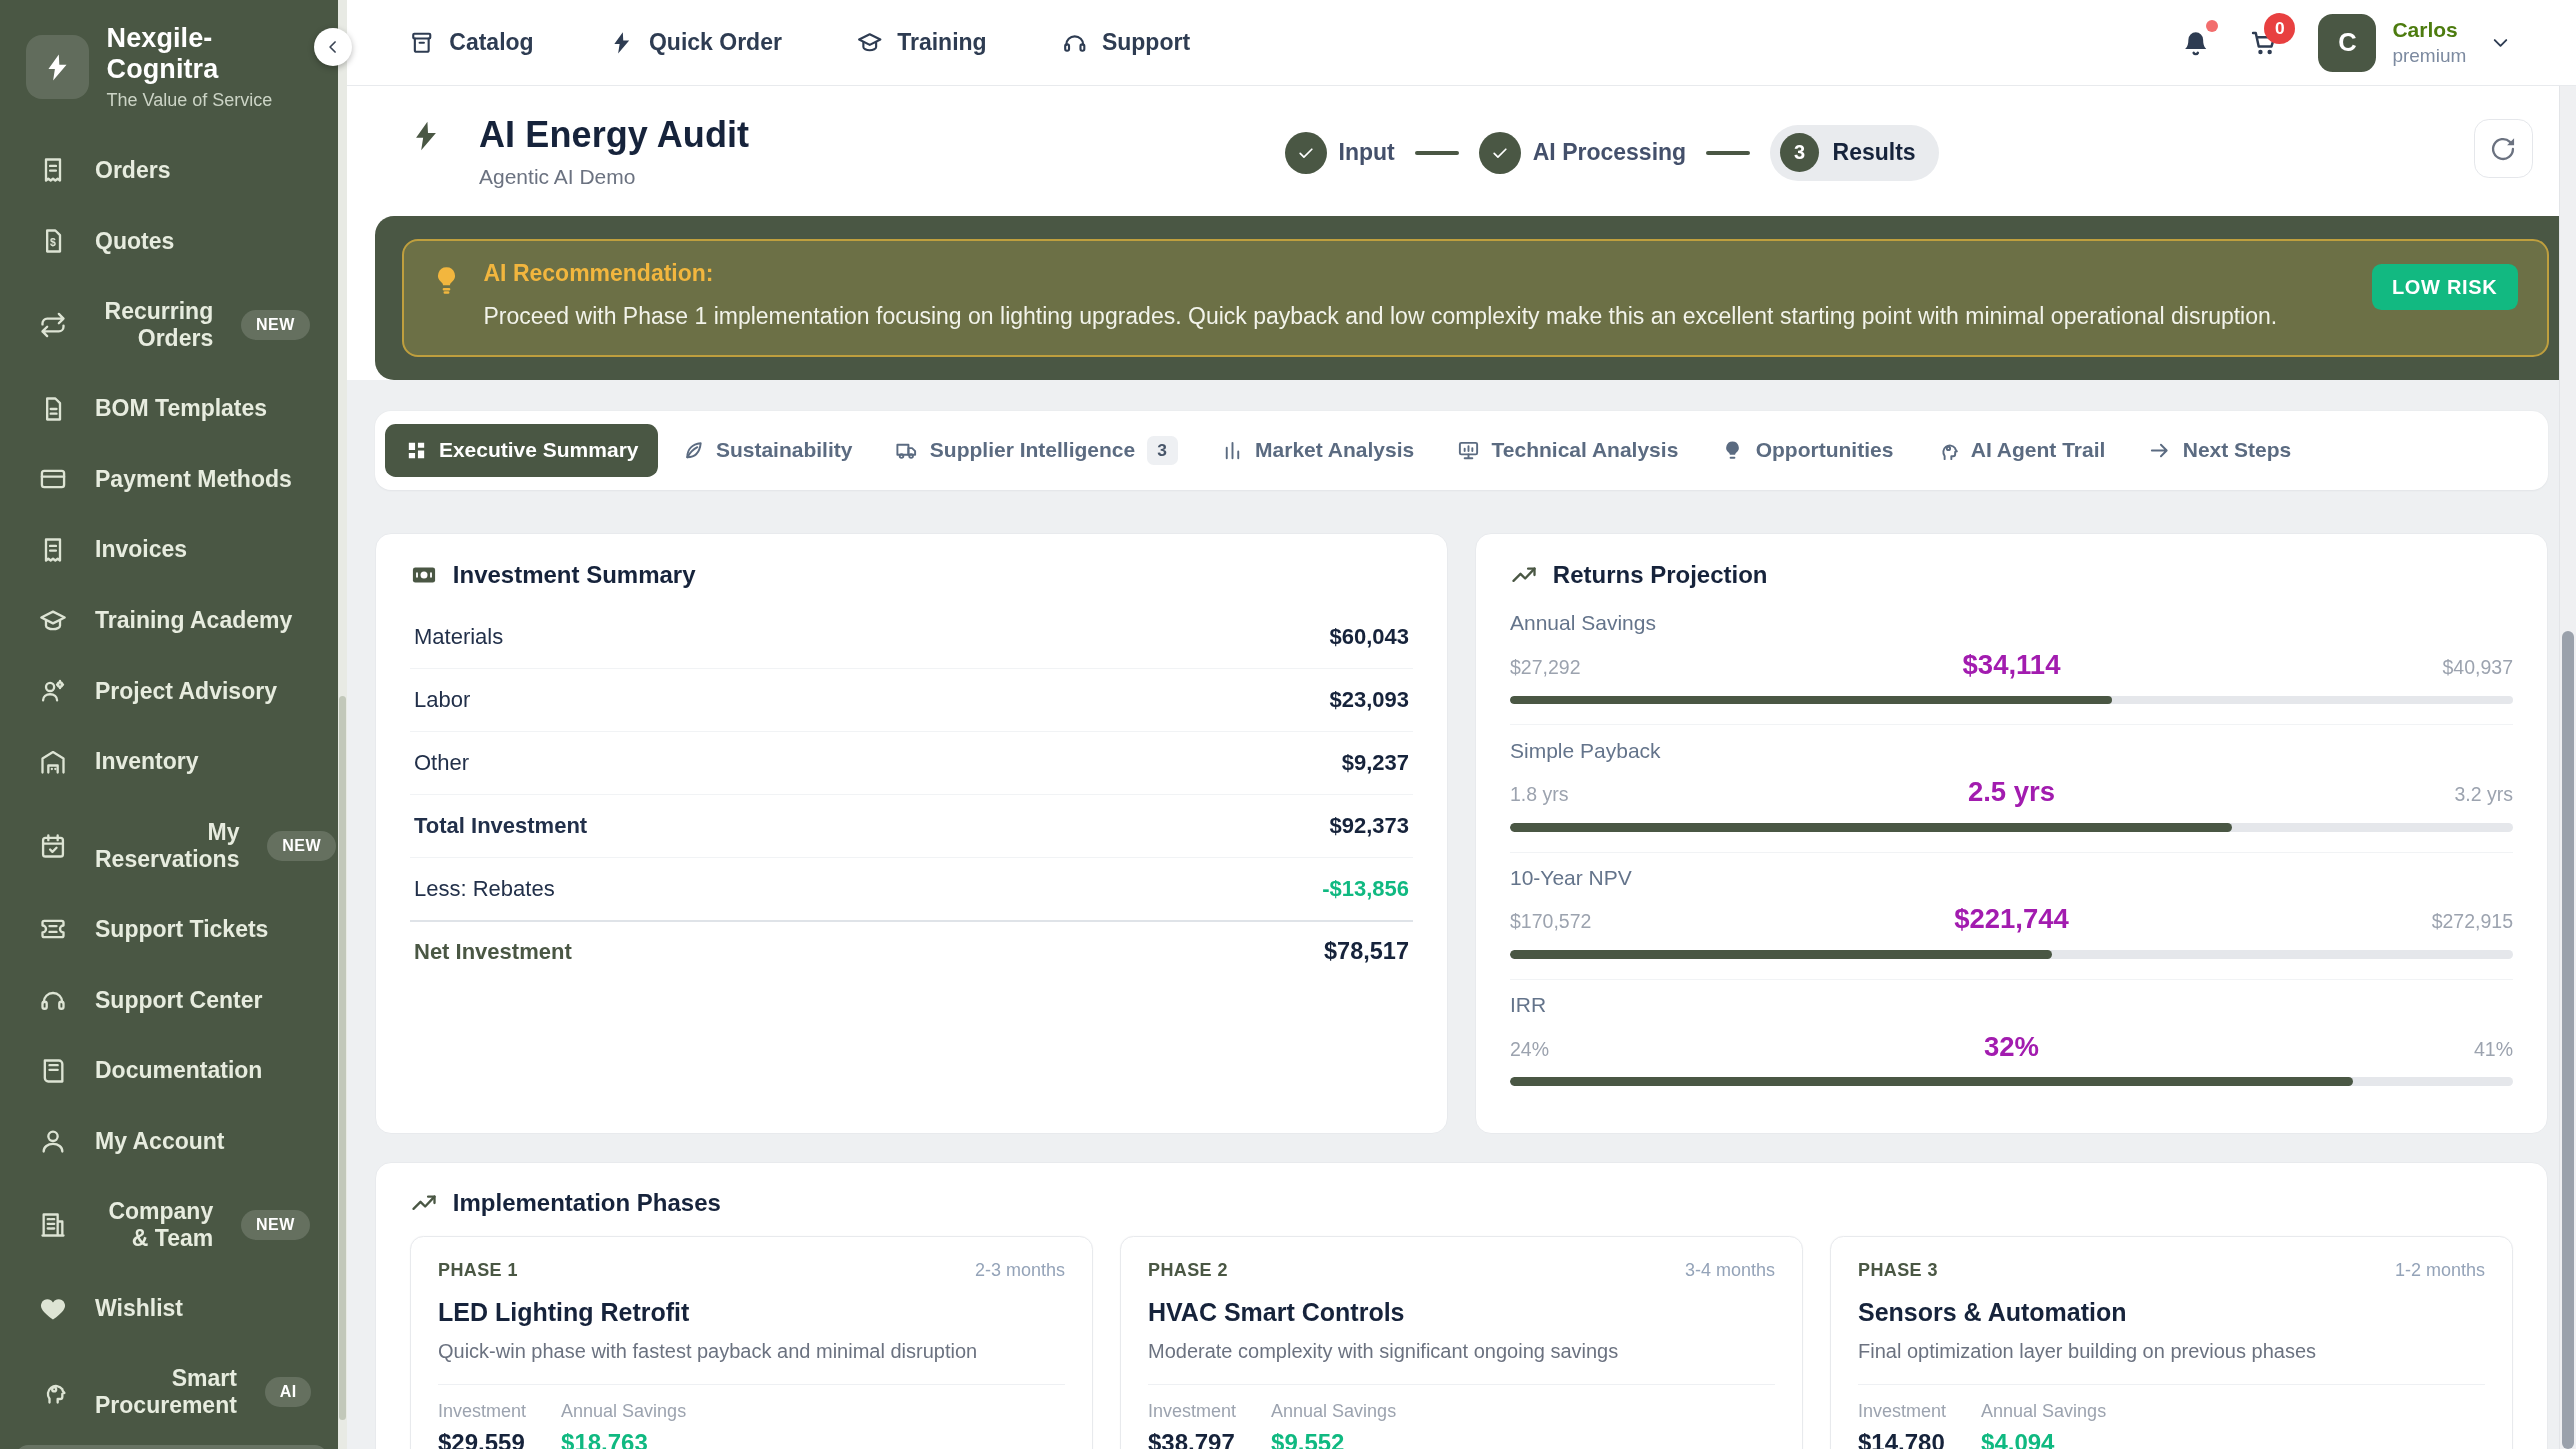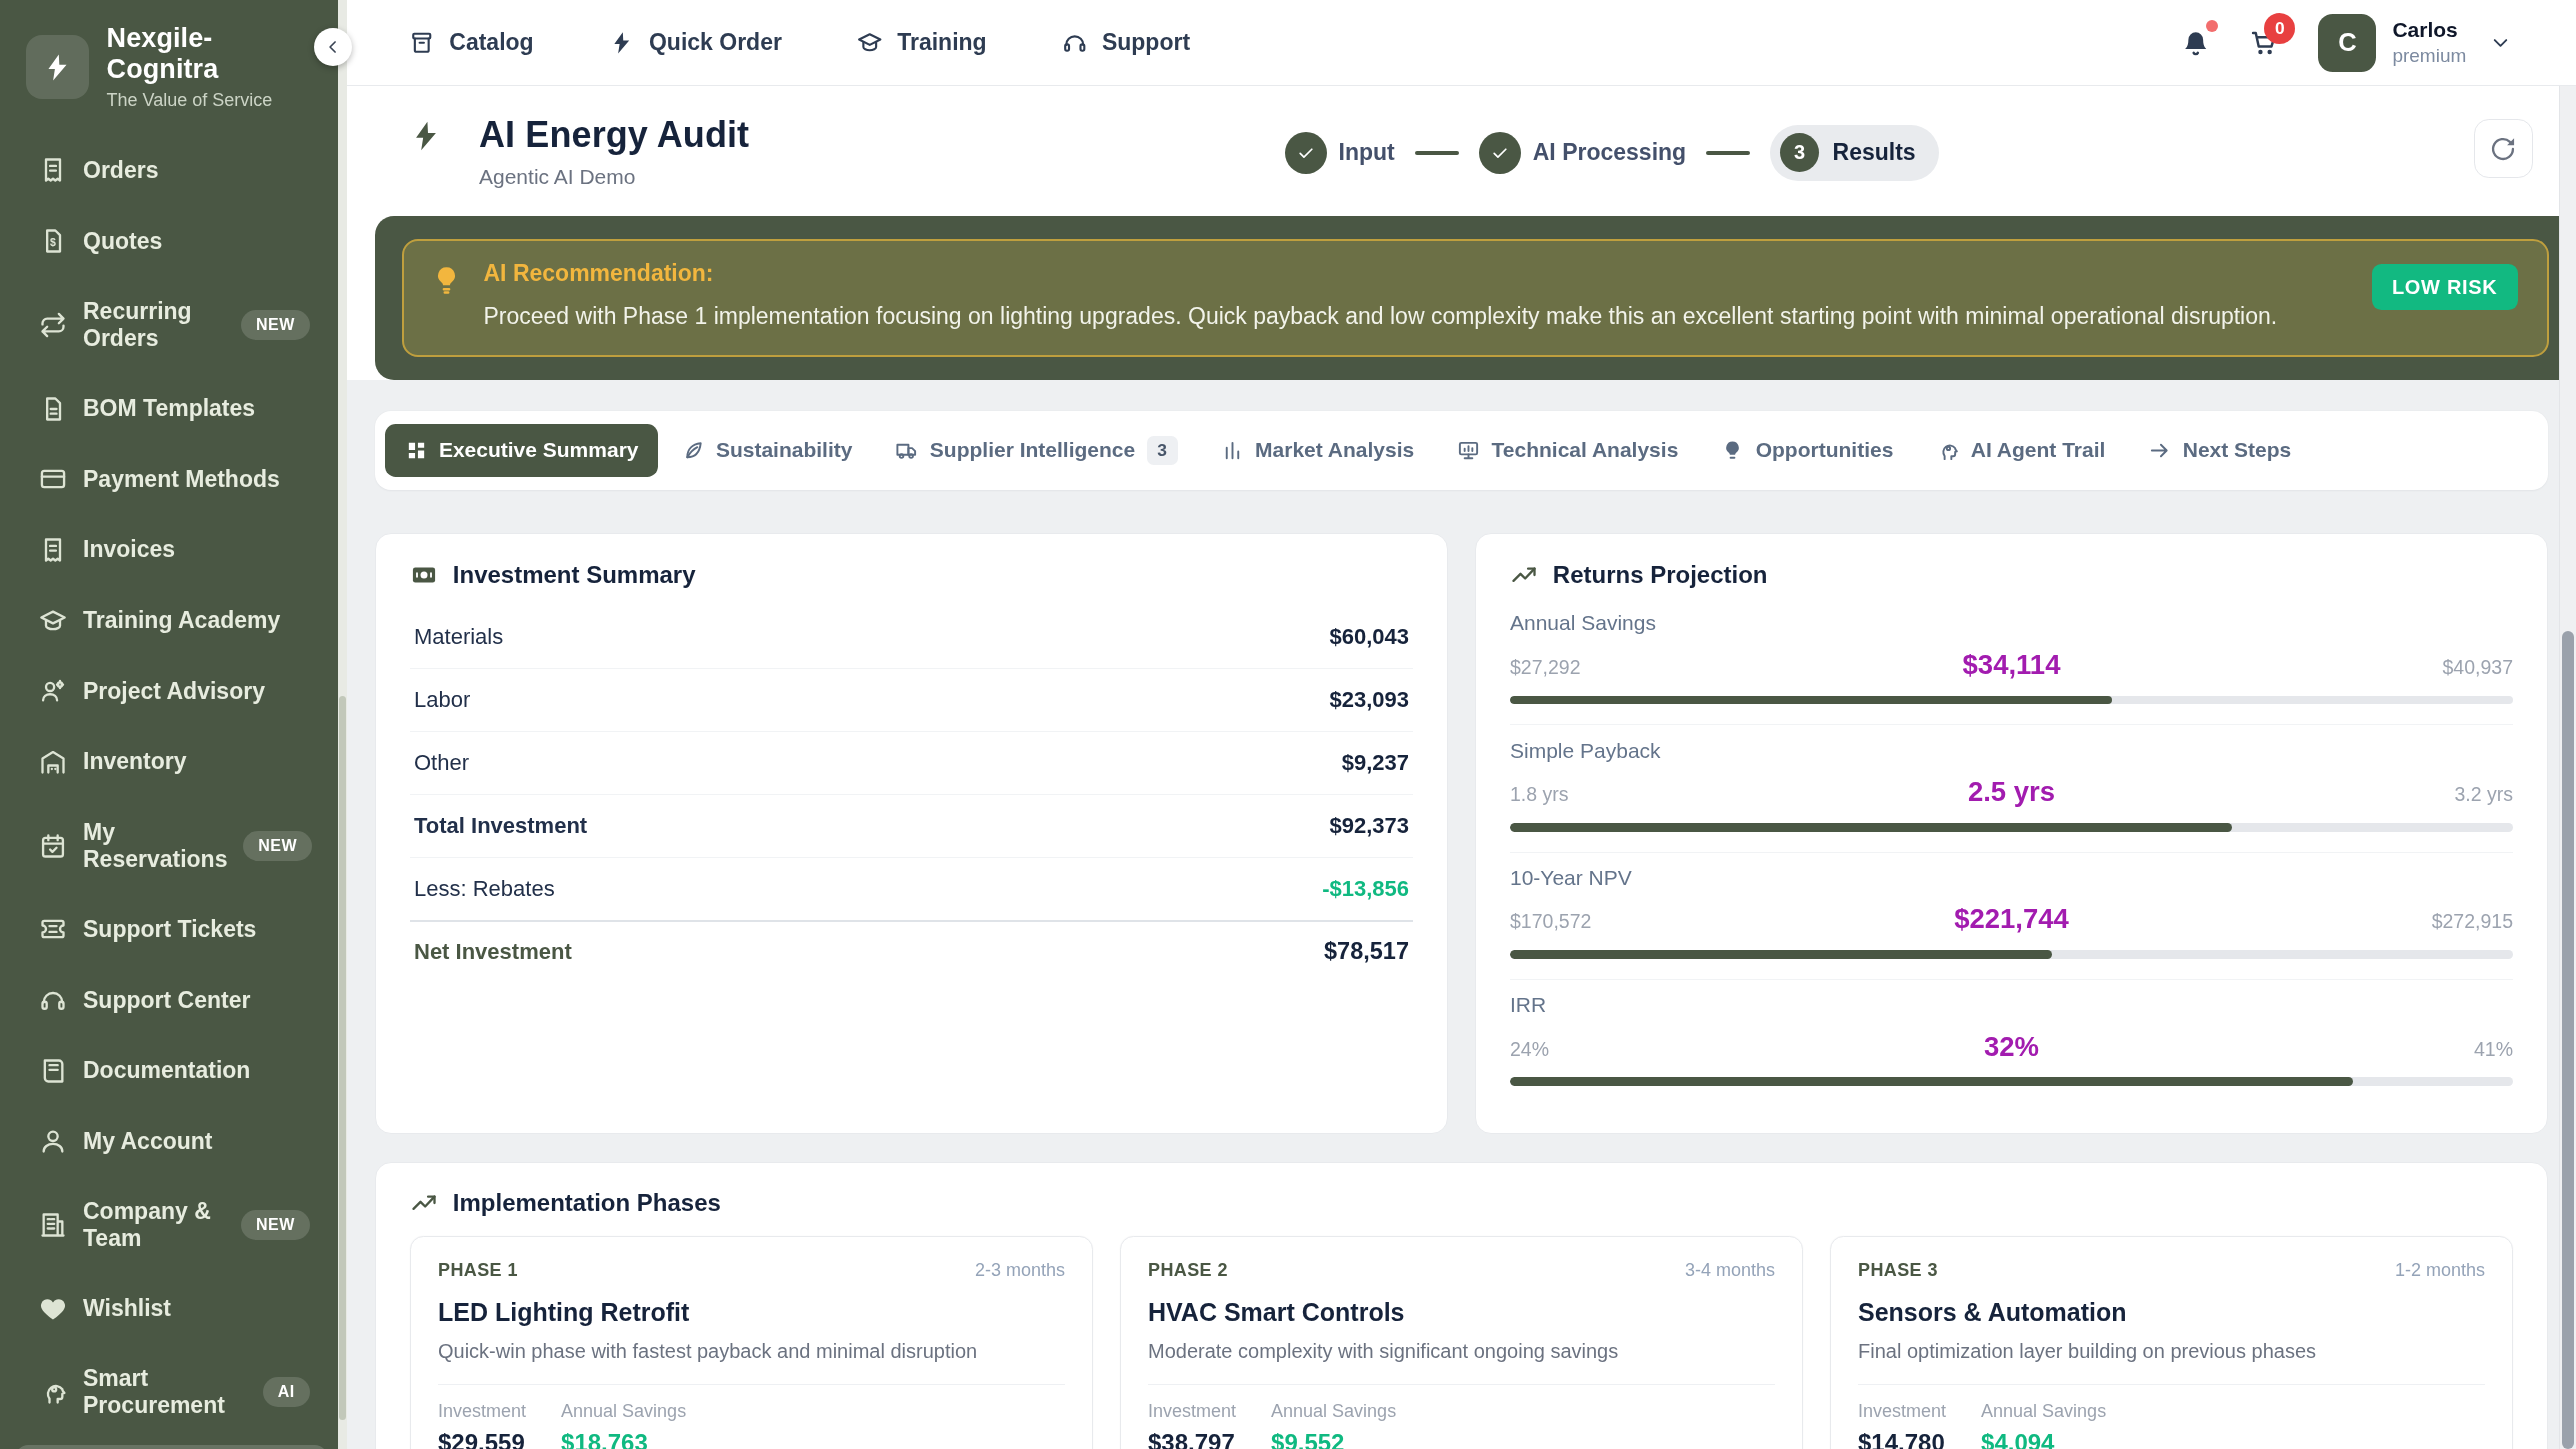--- a/index.html
+++ b/index.html
@@ -20,22 +20,22 @@
   .logo-tile { width:64px; height:64px; border-radius:16px; background:rgba(255,255,255,.13);
                display:flex; align-items:center; justify-content:center; color:#fff; }
   .logo-tile .ic { width:31px; height:31px; }
   .brand-name { font-size:27px; font-weight:bold; color:#fff; letter-spacing:0.1px; }
   .brand-tag { font-size:18px; color:#ccd4c6; margin-top:5.4px; }
   .collapse-btn { position:absolute; right:-5.4px; top:28px; width:38px; height:38px; border-radius:50%;
                   background:#fff; color:#3a4454; display:flex; align-items:center; justify-content:center;
                   box-shadow:0 2px 6.7px rgba(0,0,0,.28); z-index:6; border:none; cursor:pointer; }
   .collapse-btn .ic { width:20px; height:20px; }
   .side-nav { flex:1; padding:10.7px 20px 13.4px 16px; display:flex; flex-direction:column; gap:8.7px; overflow:hidden; }
-  .item { position:relative; display:flex; align-items:center; gap:16px; padding:17px 17.4px 17px 23px;
-          border-radius:12px; font-size:23px; font-weight:600; color:#e7ecdf; cursor:pointer; }
+  .item { position:relative; display:flex; align-items:center; gap:28px; padding:17px 17.4px 17px 23px;
+          border-radius:12px; font-size:23px; font-weight:600; color:#e7ecdf; cursor:pointer;text-align:right; }
   .item .ic { width:28px; height:28px; color:#dde4d4; }
   .badge-pill { margin-left:auto; background:rgba(255,255,255,.15); color:#fff; font-size:16px;
                 font-weight:bold; padding:6px 14.8px; border-radius:670px; letter-spacing:0.5px; }
   .item.active { background:rgba(255,255,255,.17); }
   .item.active::before { content:""; position:absolute; left:0; top:3.4px; bottom:3.4px; width:6.7px;
                          background:#fff; border-radius:4px; }
   .item.active { padding-left:29.5px; color:#fff; }
   .side-track { position:absolute; right:0; top:0; bottom:0; width:9.4px; background:#e8eae4; }
   .side-thumb { position:absolute; left:1.3px; right:1.3px; top:48%; height:50%; background:#c2c8ba; border-radius:5.4px; }
 
@@ -49,21 +49,21 @@
   .top-right { margin-left:auto; display:flex; align-items:center; gap:39px; }
   .icon-btn { position:relative; color:#2e3c52; background:none; border:none; cursor:pointer; }
   .icon-btn .ic { width:29.5px; height:29.5px; }
   .dot { position:absolute; top:-8px; right:-6.7px; width:12px; height:12px; border-radius:50%; background:#f26d6d; }
   .cart-badge { position:absolute; top:-14.8px; right:-16px; min-width:31px; height:31px; border-radius:670px;
                 background:#e84040; color:#fff; font-size:17.4px; font-weight:bold; display:flex;
                 align-items:center; justify-content:center; padding:0 6.7px; }
   .user-chip { display:flex; align-items:center; gap:16px; cursor:pointer; }
   .avatar { width:58px; height:58px; border-radius:14.8px; background:#4a5744; color:#fff; font-size:25.5px;
             font-weight:bold; display:flex; align-items:center; justify-content:center; }
-  .user-name { font-size:21px; font-weight:bold; color:#0f172a; }
+  .user-name { font-size:21px; font-weight:bold; color:#4d7c0f; }
   .user-plan { font-size:19px; color:#7c8aa0; margin-top:2.7px; }
   .user-chip .ic { width:23px; height:23px; color:#2e3c52; margin-left:6.7px; }
 
   .content { flex:1; position:relative; overflow:hidden; }
   .white-top { background:#fff; }
   .page-head { display:flex; align-items:flex-start; padding:28px 43px 27px 62px; }
   .title-wrap { display:flex; gap:36px; }
   .title-wrap .ic { width:34px; height:34px; color:#4a5744; margin-top:5.4px; }
   .page-title { font-size:36px; font-weight:800; color:#16233b; letter-spacing:0.1px; }
   .page-sub { font-size:21px; color:#6b7280; margin-top:9.4px; }

